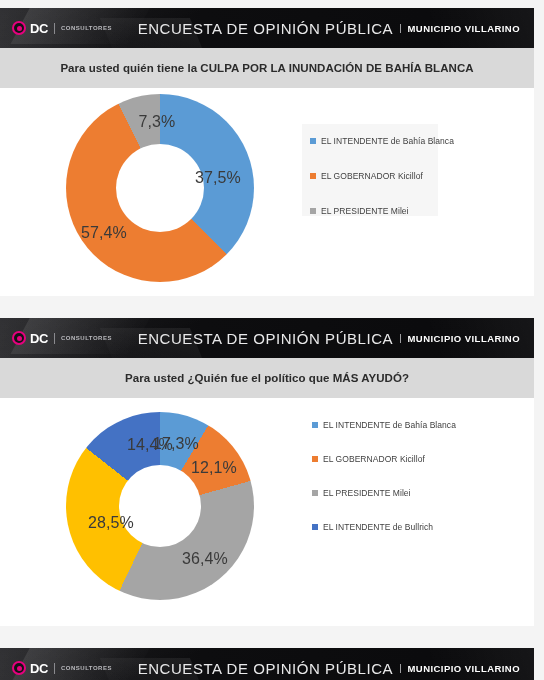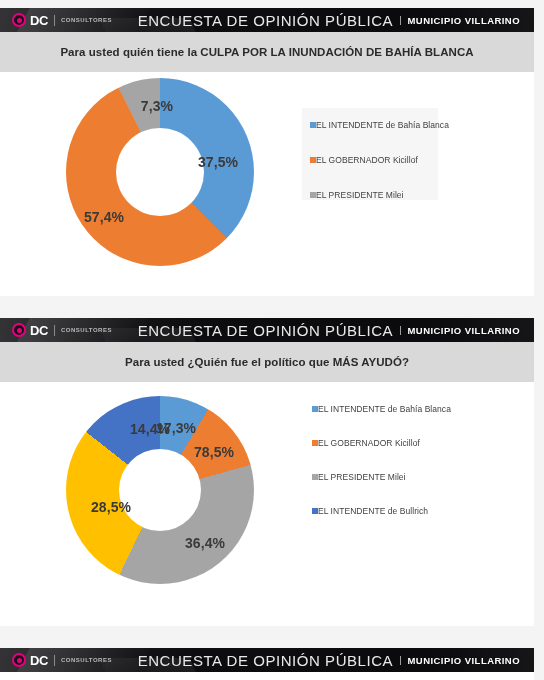--- a/index.html
+++ b/index.html
@@ -30,21 +30,21 @@
     background: #ffffff;
     overflow: hidden;
   }
   .panel-1 { top: 8px;   height: 288px; }
   .panel-2 { top: 318px; height: 308px; }
   .panel-3 { top: 648px; height: 40px; }
 
   
   .hdr {
     position: relative;
-    height: 24px;
+    height: 40px;
     background: #111113;
     background-image:
       linear-gradient(105deg, rgba(255,255,255,0.065) 0%, rgba(255,255,255,0.0) 26%),
       linear-gradient(250deg, rgba(255,255,255,0.05) 0%, rgba(255,255,255,0.0) 20%),
       linear-gradient(160deg, rgba(255,255,255,0.035) 4%, rgba(0,0,0,0) 34%),
       linear-gradient(20deg,  rgba(255,255,255,0.03) 0%, rgba(0,0,0,0) 30%),
       linear-gradient(90deg,  #18181b 0%, #0d0d0f 38%, #0a0a0c 100%);
     display: flex;
     overflow: hidden;
   }
@@ -171,22 +171,22 @@
   }
   .donut-hole {
     position: absolute;
     border-radius: 50%;
     background: #ffffff;
     left: 50%; top: 50%;
     transform: translate(-50%, -50%);
   }
   .slice-label {
     position: absolute;
-    font-size: 14px;
-    font-weight: bold;
+    font-size: 16px;
+    font-weight: normal;
     color: #3a3a3a;
     white-space: nowrap;
     transform: translate(-50%, -50%);
     letter-spacing: 0.1px;
   }
 
   
   .legend {
     position: absolute;
     display: flex;
@@ -195,20 +195,21 @@
   .legend-box-bg {
     position: absolute;
     background: #f6f6f6;
     z-index: 0;
   }
   .legend-item {
     position: relative;
     z-index: 1;
     display: flex;
     align-items: center;
+    gap: 5px;
     white-space: nowrap;
   }
   .legend-swatch {
     width: 6px;
     height: 6px;
     flex: 0 0 auto;
   }
   .legend-label {
     font-size: 8.5px;
     color: #3f3f3f;
@@ -312,21 +313,21 @@
       <span class="qband-text">Para usted ¿Quién fue el político que MÁS AYUDÓ?</span>
     </div>
 
     <div class="chart-body chart-body-2">
 
       <div class="donut-wrap" style="left:66px; top:14px; width:188px; height:188px;">
         <div class="donut" id="donut2" style="width: 188px; height: 188px; background: conic-gradient(rgb(91, 155, 213) 0deg, rgb(91, 155, 213) 30.96deg, rgb(237, 125, 49) 30.96deg, rgb(237, 125, 49) 74.52deg, rgb(165, 165, 165) 74.52deg, rgb(165, 165, 165) 205.56deg, rgb(255, 192, 0) 205.56deg, rgb(255, 192, 0) 308.16deg, rgb(68, 114, 196) 308.16deg, rgb(68, 114, 196) 360deg);">
           <div class="donut-hole" style="width:82px; height:82px;"></div>
         </div>
         <span class="slice-label" style="left:110px; top:32px;">17,3%</span>
-        <span class="slice-label" style="left:148px; top:56px;">78,5%</span>
+        <span class="slice-label" style="left:148px; top:56px;">12,1%</span>
         <span class="slice-label" style="left:139px; top:147px;">36,4%</span>
         <span class="slice-label" style="left:45px; top:111px;">28,5%</span>
         <span class="slice-label" style="left:72px; top:33px;margin-left:12px;">14,4%</span>
       </div>
 
       <div class="legend" style="left:312px; top:22px; width:150px; gap:24px;">
 
         <div class="legend-item">
           <span class="legend-swatch" style="background:#5b9bd5;"></span>
           <span class="legend-label">EL INTENDENTE de Bahía Blanca</span>

